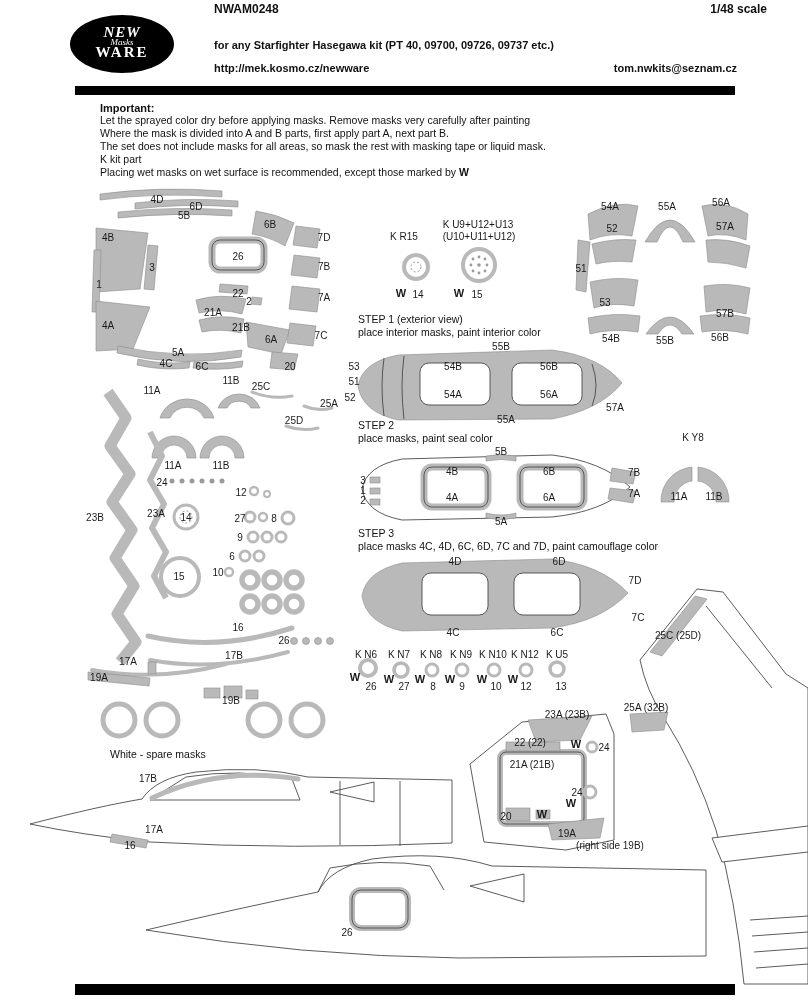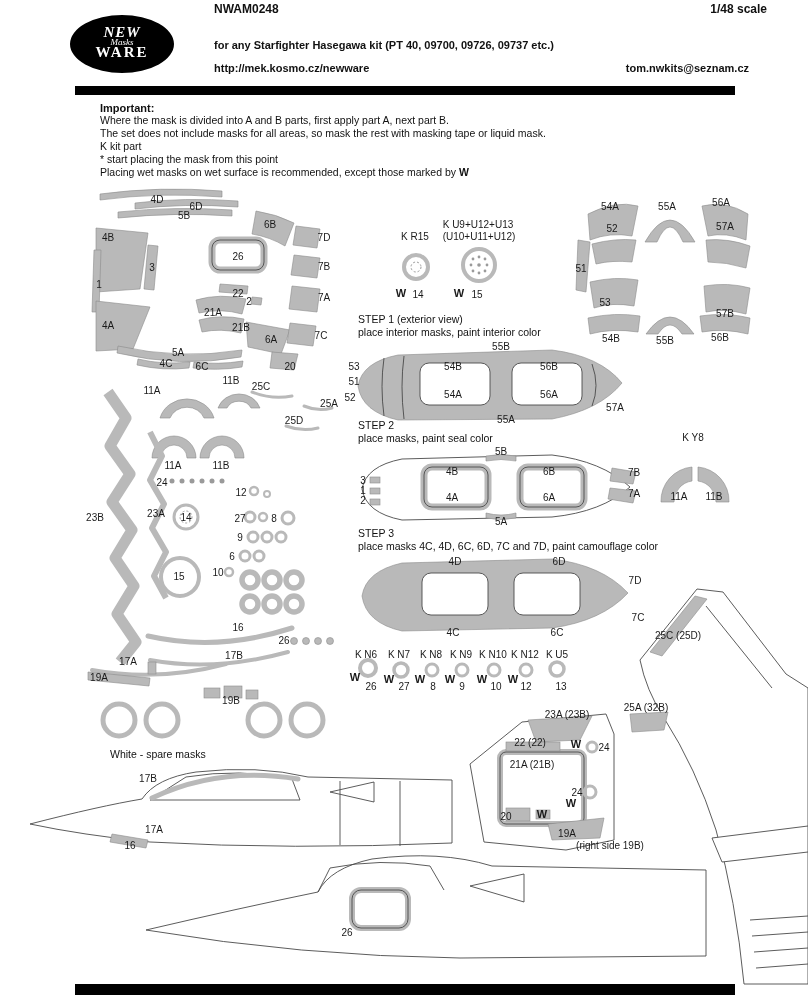--- a/index.html
+++ b/index.html
@@ -40,30 +40,30 @@
   <div class="abs logo">
     <div class="logo-new">NEW</div>
     <div class="logo-masks">Masks</div>
     <div class="logo-ware">WARE</div>
   </div>
 
   <div class="abs b t12" style="left:214px;top:2px">NWAM0248</div>
   <div class="abs b t12" style="right:41px;top:2px">1/48 scale</div>
   <div class="abs b t11" style="left:214px;top:39px">for any Starfighter Hasegawa kit (PT 40, 09700, 09726, 09737 etc.)</div>
   <div class="abs b t11" style="left:214px;top:62px">http://mek.kosmo.cz/newware</div>
-  <div class="abs b t11" style="right:59px;top:62px">tom.nwkits@seznam.cz</div>
+  <div class="abs b t11" style="right:71px;top:62px">tom.nwkits@seznam.cz</div>
 
   <div class="bar" style="left:75px;top:86px;width:660px"></div>
 
   <div class="abs" style="left:100px;top:102px">
     <div class="b t11">Important:</div>
+    <div class="t10">Let the sprayed color dry before applying masks. Remove masks very carefully after painting</div>
     <div class="t10">Where the mask is divided into A and B parts, first apply part A, next part B.</div>
     <div class="t10">The set does not include masks for all areas, so mask the rest with masking tape or liquid mask.</div>
     <div class="t10">K kit part</div>
-    <div class="t10">*  start placing the mask from this point</div>
     <div class="t10">
       <span>Placing wet masks on wet surface is recommended, except those marked by </span><span class="b">W</span>
     </div>
   </div>
 
   <div class="abs t10" style="left:358px;top:313px">STEP 1 (exterior view)</div>
   <div class="abs t10" style="left:358px;top:326px">place interior masks, paint interior color</div>
   <div class="abs t10" style="left:358px;top:419px">STEP 2</div>
   <div class="abs t10" style="left:358px;top:432px">place masks, paint seal color</div>
   <div class="abs t10" style="left:358px;top:527px">STEP 3</div>
@@ -289,21 +289,21 @@
       <span class="lbl" style="left: 240px; top: 537px;">9</span>
       <span class="lbl" style="left: 232px; top: 556px;">6</span>
       <span class="lbl" style="left: 179px; top: 576px;">15</span>
       <span class="lbl" style="left: 218px; top: 572px;">10</span>
       <span class="lbl" style="left: 238px; top: 627px;">16</span>
       <span class="lbl" style="left: 284px; top: 640px;">26</span>
       <span class="lbl" style="left: 234px; top: 655px;">17B</span>
       <span class="lbl" style="left: 128px; top: 661px;">17A</span>
       <span class="lbl" style="left: 99px; top: 677px;">19A</span>
       <span class="lbl" style="left: 231px; top: 700px;">19B</span>
-      <span class="lbl" style="left: 415px; top: 236px;">K R15</span>
+      <span class="lbl" style="left: 404px; top: 236px;">K R15</span>
       <span class="lbl" style="left: 478px; top: 224px;">K U9+U12+U13</span>
       <span class="lbl" style="left: 479px; top: 236px;">(U10+U11+U12)</span>
       <span class="lbl bb" style="left: 401px; top: 293px;">W</span>
       <span class="lbl" style="left: 418px; top: 294px;">14</span>
       <span class="lbl bb" style="left: 459px; top: 293px;">W</span>
       <span class="lbl" style="left: 477px; top: 294px;">15</span>
       <span class="lbl" style="left: 610px; top: 206px;">54A</span>
       <span class="lbl" style="left: 667px; top: 206px;">55A</span>
       <span class="lbl" style="left: 721px; top: 202px;">56A</span>
       <span class="lbl" style="left: 612px; top: 228px;">52</span>

